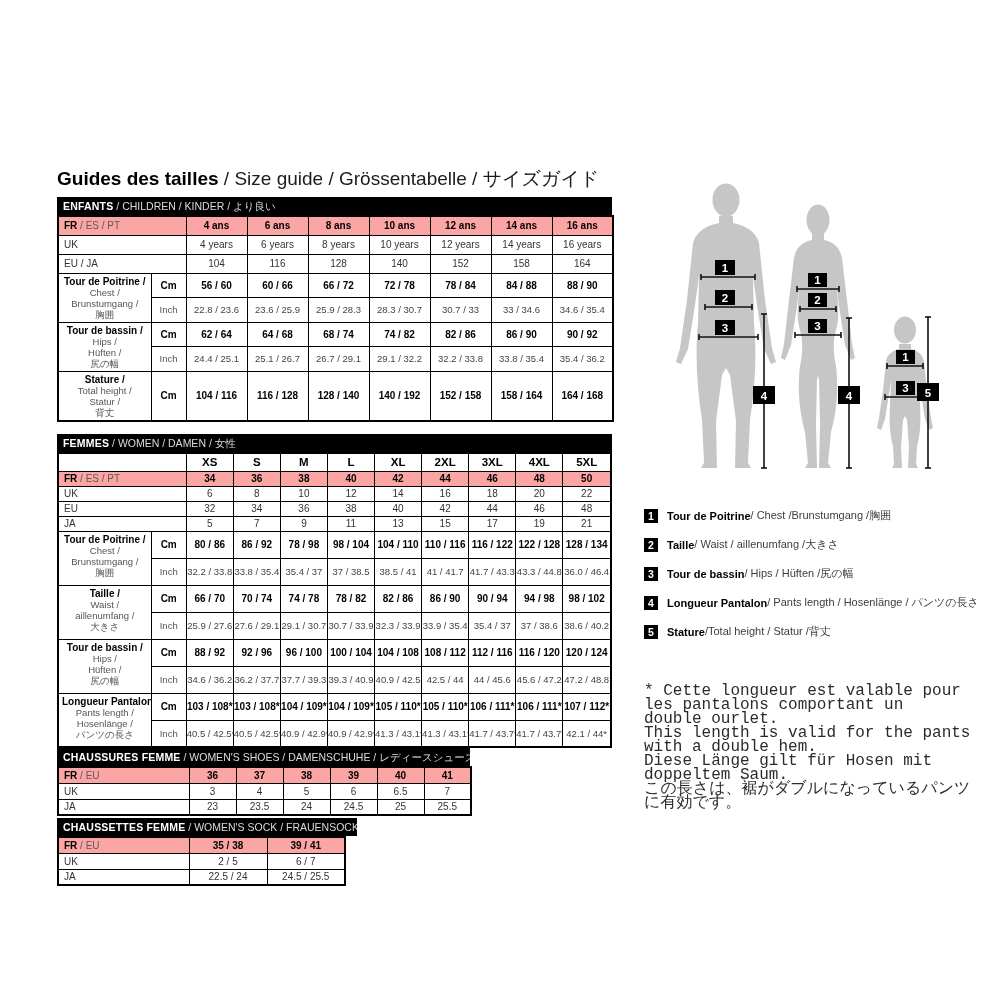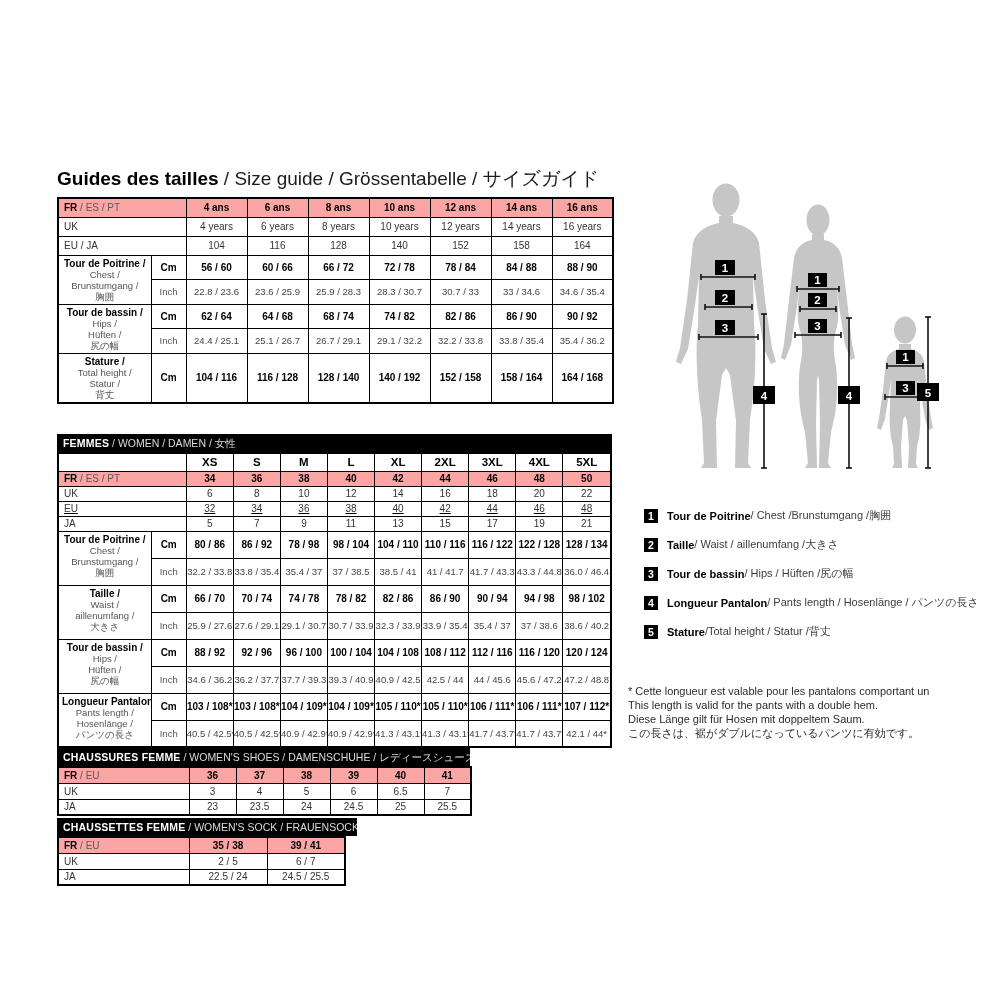--- a/index.html
+++ b/index.html
@@ -37,39 +37,40 @@
 
   
   #legend{position:absolute;left:644px;top:501px;}
   .lg-item{display:flex;align-items:center;height:29px;white-space:nowrap;}
   .lg-badge{flex:0 0 14px;width:14px;height:14px;background:#000;color:#fff;font-weight:bold;
             font-size:10.5px;text-align:center;line-height:14px;margin-right:9px;}
   .lg-b{font-weight:bold;font-size:11px;color:#000;}
   .lg-r{font-size:11px;color:#3d3d3d;}
 
   
-  #footnote{position:absolute;left:628px;top:684px;width:332px;font-size:11px;line-height:14px;color:#2b2b2b;}
+  #footnote{position:absolute;left:644px;top:684px;width:332px;font-size:16px;line-height:14px;color:#2b2b2b;font-family:Liberation Mono, monospace;}
 
   
   #figure{position:absolute;left:645px;top:178px;}
   .sil{fill:#c6c6c6;}
   .mline{stroke:#111;stroke-width:1.6;}
   .badge{fill:#000;}
   .badge-t{fill:#fff;font-weight:bold;font-size:11.5px;font-family:"Liberation Sans",sans-serif;}
 </style>
 </head>
 <body>
 
 <div id="page">
 
   <div id="title">
     <span class="t-b">Guides des tailles</span><span class="t-r"> / Size guide / Grössentabelle / サイズガイド</span>
   </div>
 
   <div id="enfants" class="tblock" style="left:57px;top:197px;">
+      <div class="bar" style="width: 555px;"><span class="bar-b">ENFANTS</span><span class="bar-r"> / CHILDREN / KINDER / より良い</span></div>
       <table class="sg" style="width: 555px;">
         <colgroup>
           <col style="width: 93px;">
           <col style="width: 35px;">
           <col style="width: 61px;">
           <col style="width: 61px;">
           <col style="width: 61px;">
           <col style="width: 61px;">
           <col style="width: 61px;">
           <col style="width: 61px;">
@@ -223,21 +224,21 @@
             <td class="pval">6</td>
             <td class="pval">8</td>
             <td class="pval">10</td>
             <td class="pval">12</td>
             <td class="pval">14</td>
             <td class="pval">16</td>
             <td class="pval">18</td>
             <td class="pval">20</td>
             <td class="pval">22</td>
           </tr>
-          <tr style="height: 15px; text-decoration: underline;">
+          <tr style="height: 15px;">
             <td class="plabel" colspan="2">EU</td>
             <td class="pval">32</td>
             <td class="pval">34</td>
             <td class="pval">36</td>
             <td class="pval">38</td>
             <td class="pval">40</td>
             <td class="pval">42</td>
             <td class="pval">44</td>
             <td class="pval">46</td>
             <td class="pval">48</td>
@@ -565,18 +566,19 @@
         <span class="lg-r"> / Pants length / Hosenlänge / パンツの長さ</span>
       </div>
       <div class="lg-item">
         <span class="lg-badge">5</span>
         <span class="lg-b">Stature</span>
         <span class="lg-r"> /Total height / Statur /背丈</span>
       </div>
     </div>
   <div id="footnote">
       <div class="fn-line">* Cette longueur est valable pour les pantalons comportant un</div>
+      <div class="fn-line">double ourlet.</div>
       <div class="fn-line">This length is valid for the pants with a double hem.</div>
       <div class="fn-line">Diese Länge gilt für Hosen mit doppeltem Saum.</div>
       <div class="fn-line">この長さは、裾がダブルになっているパンツに有効です。</div>
     </div>
 
 </div>
 
 </body></html>

